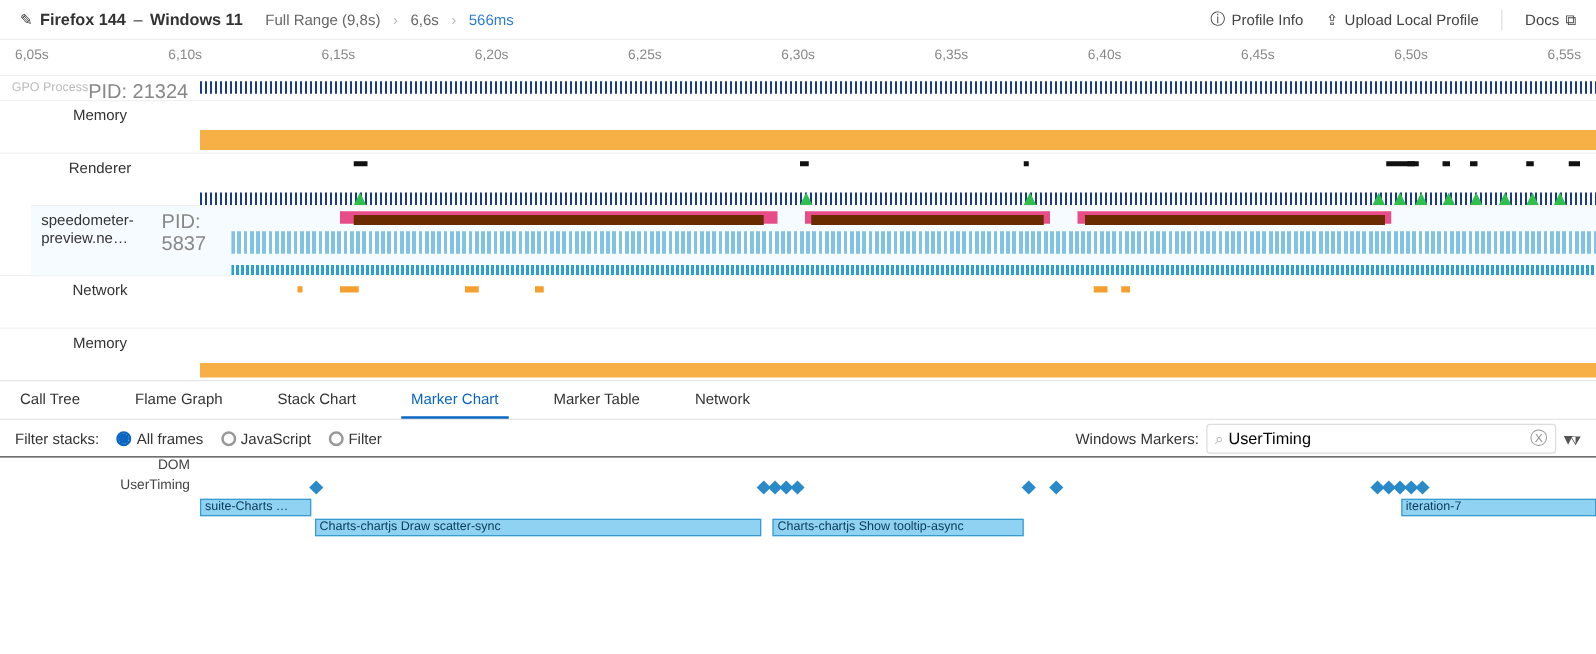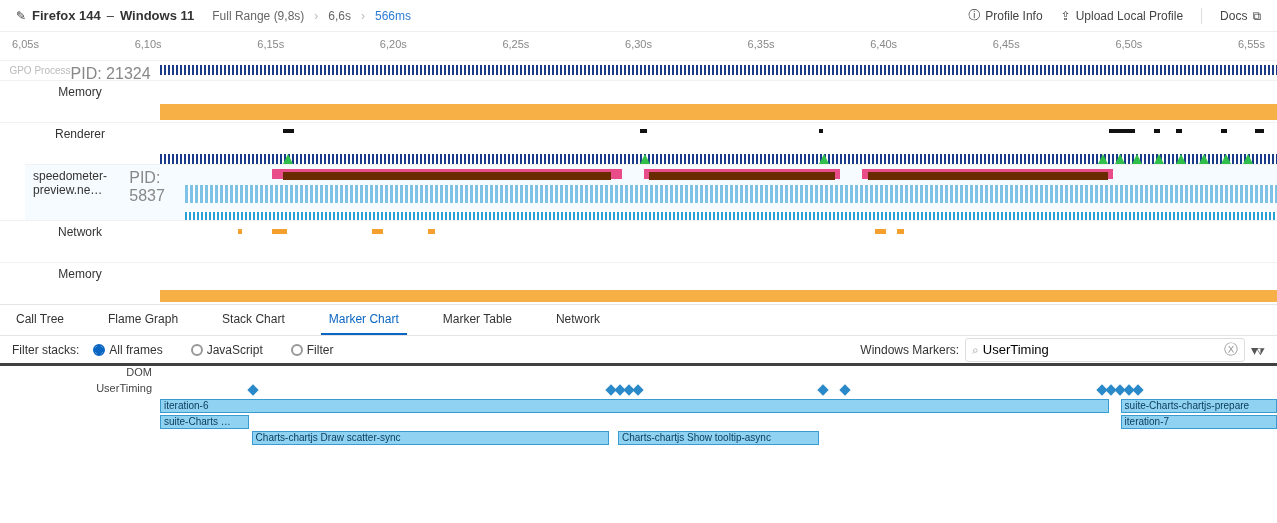--- a/index.html
+++ b/index.html
@@ -47,22 +47,22 @@
 .thin-blue { position: absolute; bottom: 0; left: 0; right: 0; height: 8px; background: repeating-linear-gradient(90deg, #2aa1d6 0 2px, #fff 2px 4px); }
 
 .orange-mark { position: absolute; top: 8px; height: 5px; background: #f59f2e; }
 
 
 .tabs { display: flex; align-items: flex-start; height: 32px; border-top: 1px solid #e5e5e5; border-bottom: 1px solid #e5e5e5; padding: 0 8px; gap: 28px; }
 .tab { padding: 7px 8px; font-size: 12px; color: #333; cursor: pointer; }
 .tab.active { color: #0b65c2; border-bottom: 2px solid #0b65c2; }
 
 
-.filter-bar { display: flex; align-items: center; height: 30px; padding: 0 12px; gap: 14px; border-bottom: 3px solid #404040; }
-.radios { display: flex; gap: 28px; align-items: center; }
+.filter-bar { display: flex; align-items: center; height: 30px; padding: 0 12px; gap: 14px; border-bottom: 1px solid #404040; }
+.radios { display: flex; gap: 14px; align-items: center; }
 .radio { display: flex; align-items: center; gap: 4px; font-size: 12px; }
 .radio-dot { width: 12px; height: 12px; border-radius: 50%; border: 2px solid #999; display: inline-block; }
 .radio-dot.on { border-color: #0b65c2; background: radial-gradient(circle, #0b65c2 0 4px, #fff 4px); }
 .filter-right { margin-left: auto; display: flex; align-items: center; gap: 6px; }
 .filter-input { display: flex; align-items: center; border: 1px solid #ddd; border-radius: 3px; padding: 2px 6px; width: 280px; }
 .filter-input input { border: none; outline: none; font-size: 13px; flex: 1; }
 .clear-btn { color: #999; cursor: pointer; font-size: 14px; }
 .funnel { font-size: 14px; color: #555; cursor: pointer; }
 
 
@@ -274,27 +274,20 @@
         <div class="diamond" style="left: 84%;"></div>
         <div class="diamond" style="left: 84.8%;"></div>
         <div class="diamond" style="left: 85.6%;"></div>
         <div class="diamond" style="left: 86.4%;"></div>
         <div class="diamond" style="left: 87.2%;"></div>
       </div>
   </div>
   <div class="mc-row">
     <div class="mc-label"></div>
     <div class="mc-content">
-      <div class="mbar" style="left:0%;width:85%">iteration-6</div>
-      <div class="mbar" style="left:86%;width:14%">suite-Charts-chartjs-prepare</div>
-    </div>
-  </div>
-  <div class="mc-row">
-    <div class="mc-label"></div>
-    <div class="mc-content">
       <div class="mbar" style="left:0%;width:8%">suite-Charts …</div>
       <div class="mbar" style="left:86%;width:14%">iteration-7</div>
     </div>
   </div>
   <div class="mc-row">
     <div class="mc-label"></div>
     <div class="mc-content">
       <div class="mbar" style="left:41%;width:18%">Charts-chartjs Show tooltip-async</div>
       <div class="mbar" style="left:8.2%;width:32%">Charts-chartjs Draw scatter-sync</div>
     </div>

